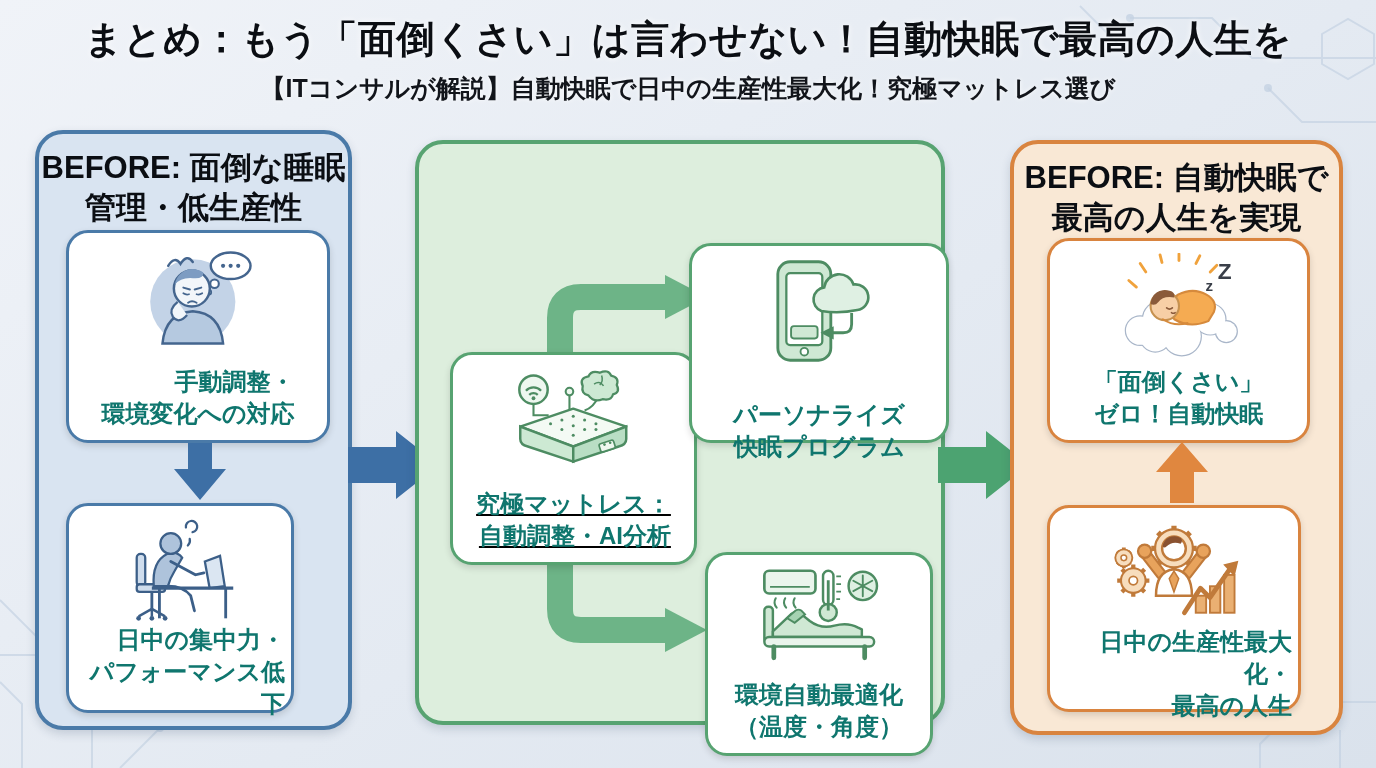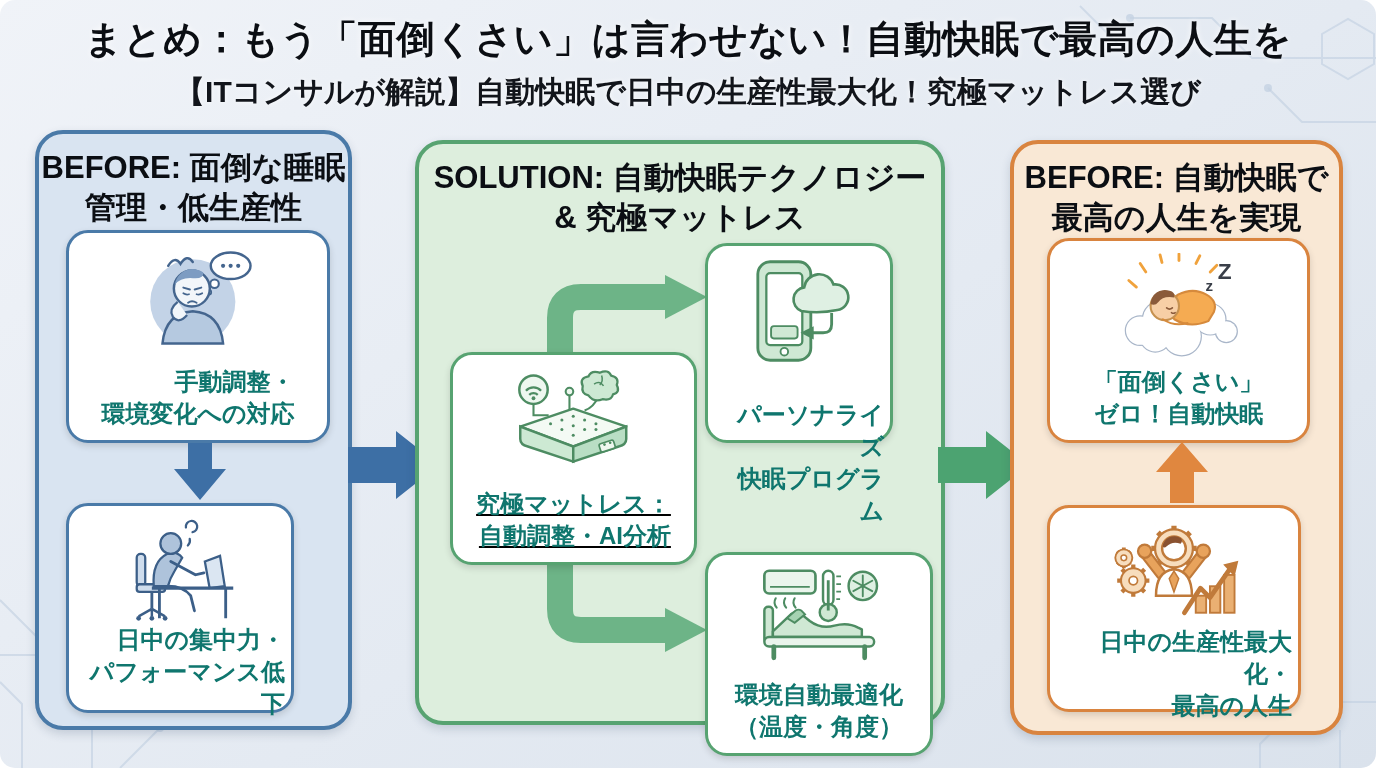--- a/index.html
+++ b/index.html
@@ -1,24 +1,24 @@
 <!DOCTYPE html>
 <html><head>
 <meta charset="utf-8">
 <style>
   html,body{margin:0;padding:0;}
   body{font-family:"Liberation Sans","DejaVu Sans",sans-serif;}
   #canvas{position:relative;width:1376px;height:768px;overflow:hidden;
-    background:linear-gradient(145deg,#f0f3f8 0%,#e4eaf2 55%,#dae2ec 100%);border-radius:15px;}
+    background:linear-gradient(145deg,#f0f3f8 0%,#e4eaf2 55%,#dae2ec 100%);}
   .deco{position:absolute;left:0;top:0;width:1376px;height:768px;pointer-events:none;}
   .page-title{position:absolute;left:0;top:14px;width:100%;text-align:center;
     font-size:38px;font-weight:900;color:#0b0e13;letter-spacing:.5px;
     text-shadow:0 0 6px rgba(255,255,255,.9);}
   .page-subtitle{position:absolute;left:0;top:72px;width:100%;text-align:center;
-    font-size:30px;font-weight:800;color:#12151b;text-shadow:0 0 5px rgba(255,255,255,.9);}
+    font-size:25px;font-weight:800;color:#12151b;text-shadow:0 0 5px rgba(255,255,255,.9);}
   .panel{position:absolute;border-radius:28px;box-sizing:border-box;
     box-shadow:0 4px 10px rgba(40,60,90,.18);}
   #panel-before{left:35px;top:130px;width:317px;height:600px;background:#d9e4f1;border:4px solid #4a7aa8;}
   #panel-solution{left:415px;top:140px;width:530px;height:585px;background:#ddeedd;border:4px solid #57a371;}
   #panel-after{left:1010px;top:140px;width:333px;height:595px;background:#f9e8d5;border:4px solid #d9843f;}
   .panel-header{position:absolute;top:14px;left:0;width:100%;text-align:center;
     font-size:31px;font-weight:800;line-height:1.3;white-space:pre-line;color:#0b0e13;}
   .card{position:absolute;background:#fff;border-radius:22px;box-sizing:border-box;
     display:flex;flex-direction:column;align-items:center;justify-content:space-between;
     padding:12px 6px 10px;box-shadow:0 3px 7px rgba(0,0,0,.14);}
@@ -122,22 +122,20 @@
     </div>
   </div>
 
   <span class="arrow-abs" style="left:348px;top:430px;">
     <svg width="92" height="70" viewBox="0 0 92 70">
       <polygon points="0,17 48,17 48,1 91,35 48,69 48,53 0,53" fill="#3d6fa5"></polygon>
     </svg>
   </span>
 
   <div class="panel" id="panel-solution">
-    <div class="panel-header">SOLUTION: 自動快眠テクノロジー
-&amp; 究極マットレス</div>
 
     <svg class="elbow" viewBox="0 0 522 577">
       <path d="M141,216 V174 Q141,153 162,153 H246" fill="none" stroke="#6db487" stroke-width="26"></path>
       <polygon points="246,131 288,153 246,175" fill="#6db487"></polygon>
       <path d="M141,415 V465 Q141,486 162,486 H246" fill="none" stroke="#6db487" stroke-width="26"></path>
       <polygon points="246,464 288,486 246,508" fill="#6db487"></polygon>
     </svg>
 
     <div class="card green" style="left:31px;top:208px;width:247px;height:213px;text-decoration:underline;">
       <span class="card-icon">
@@ -169,21 +167,21 @@
           </g>
           <rect x="98" y="79" width="16" height="9" rx="2" fill="#eef7ef" stroke="#4d8c62" stroke-width="1.8" transform="rotate(-18 106 84)"></rect>
           <circle cx="103" cy="82" r="1.4" fill="#4d8c62"></circle>
             <circle cx="109" cy="80" r="1.4" fill="#4d8c62"></circle>
         </svg>
       </span>
       <span class="card-label">究極マットレス：
 自動調整・AI分析</span>
     </div>
 
-    <div class="card green" style="left:286px;top:99px;width:188px;height:200px;gap:35px;">
+    <div class="card green" style="left:270px;top:99px;width:260px;height:200px;gap:35px;">
       <span class="card-icon">
         <svg viewBox="0 0 130 112">
           <rect x="22" y="4" width="56" height="104" rx="13" fill="#cfe8d4" stroke="#4d8c62" stroke-width="3"></rect>
           <rect x="31" y="16" width="38" height="76" rx="4" fill="#fff" stroke="#4d8c62" stroke-width="2.4"></rect>
           <rect x="36" y="72" width="28" height="13" rx="3" fill="#cfe8d4" stroke="#4d8c62" stroke-width="2"></rect>
           <circle cx="50" cy="99" r="4" fill="#fff" stroke="#4d8c62" stroke-width="2"></circle>
           <path d="M68,56 a13,13 0 0 1 3,-25 a16,16 0 0 1 31,-3 a12,12 0 0 1 4,27 q-19,4 -38,1 z" fill="#dff0e3" stroke="#4d8c62" stroke-width="2.8"></path>
           <path d="M100,58 v12 q0,9 -9,9 h-12" fill="none" stroke="#4d8c62" stroke-width="3"></path>
           <polygon points="81,72 81,86 67,79" fill="#4d8c62"></polygon>
         </svg>

